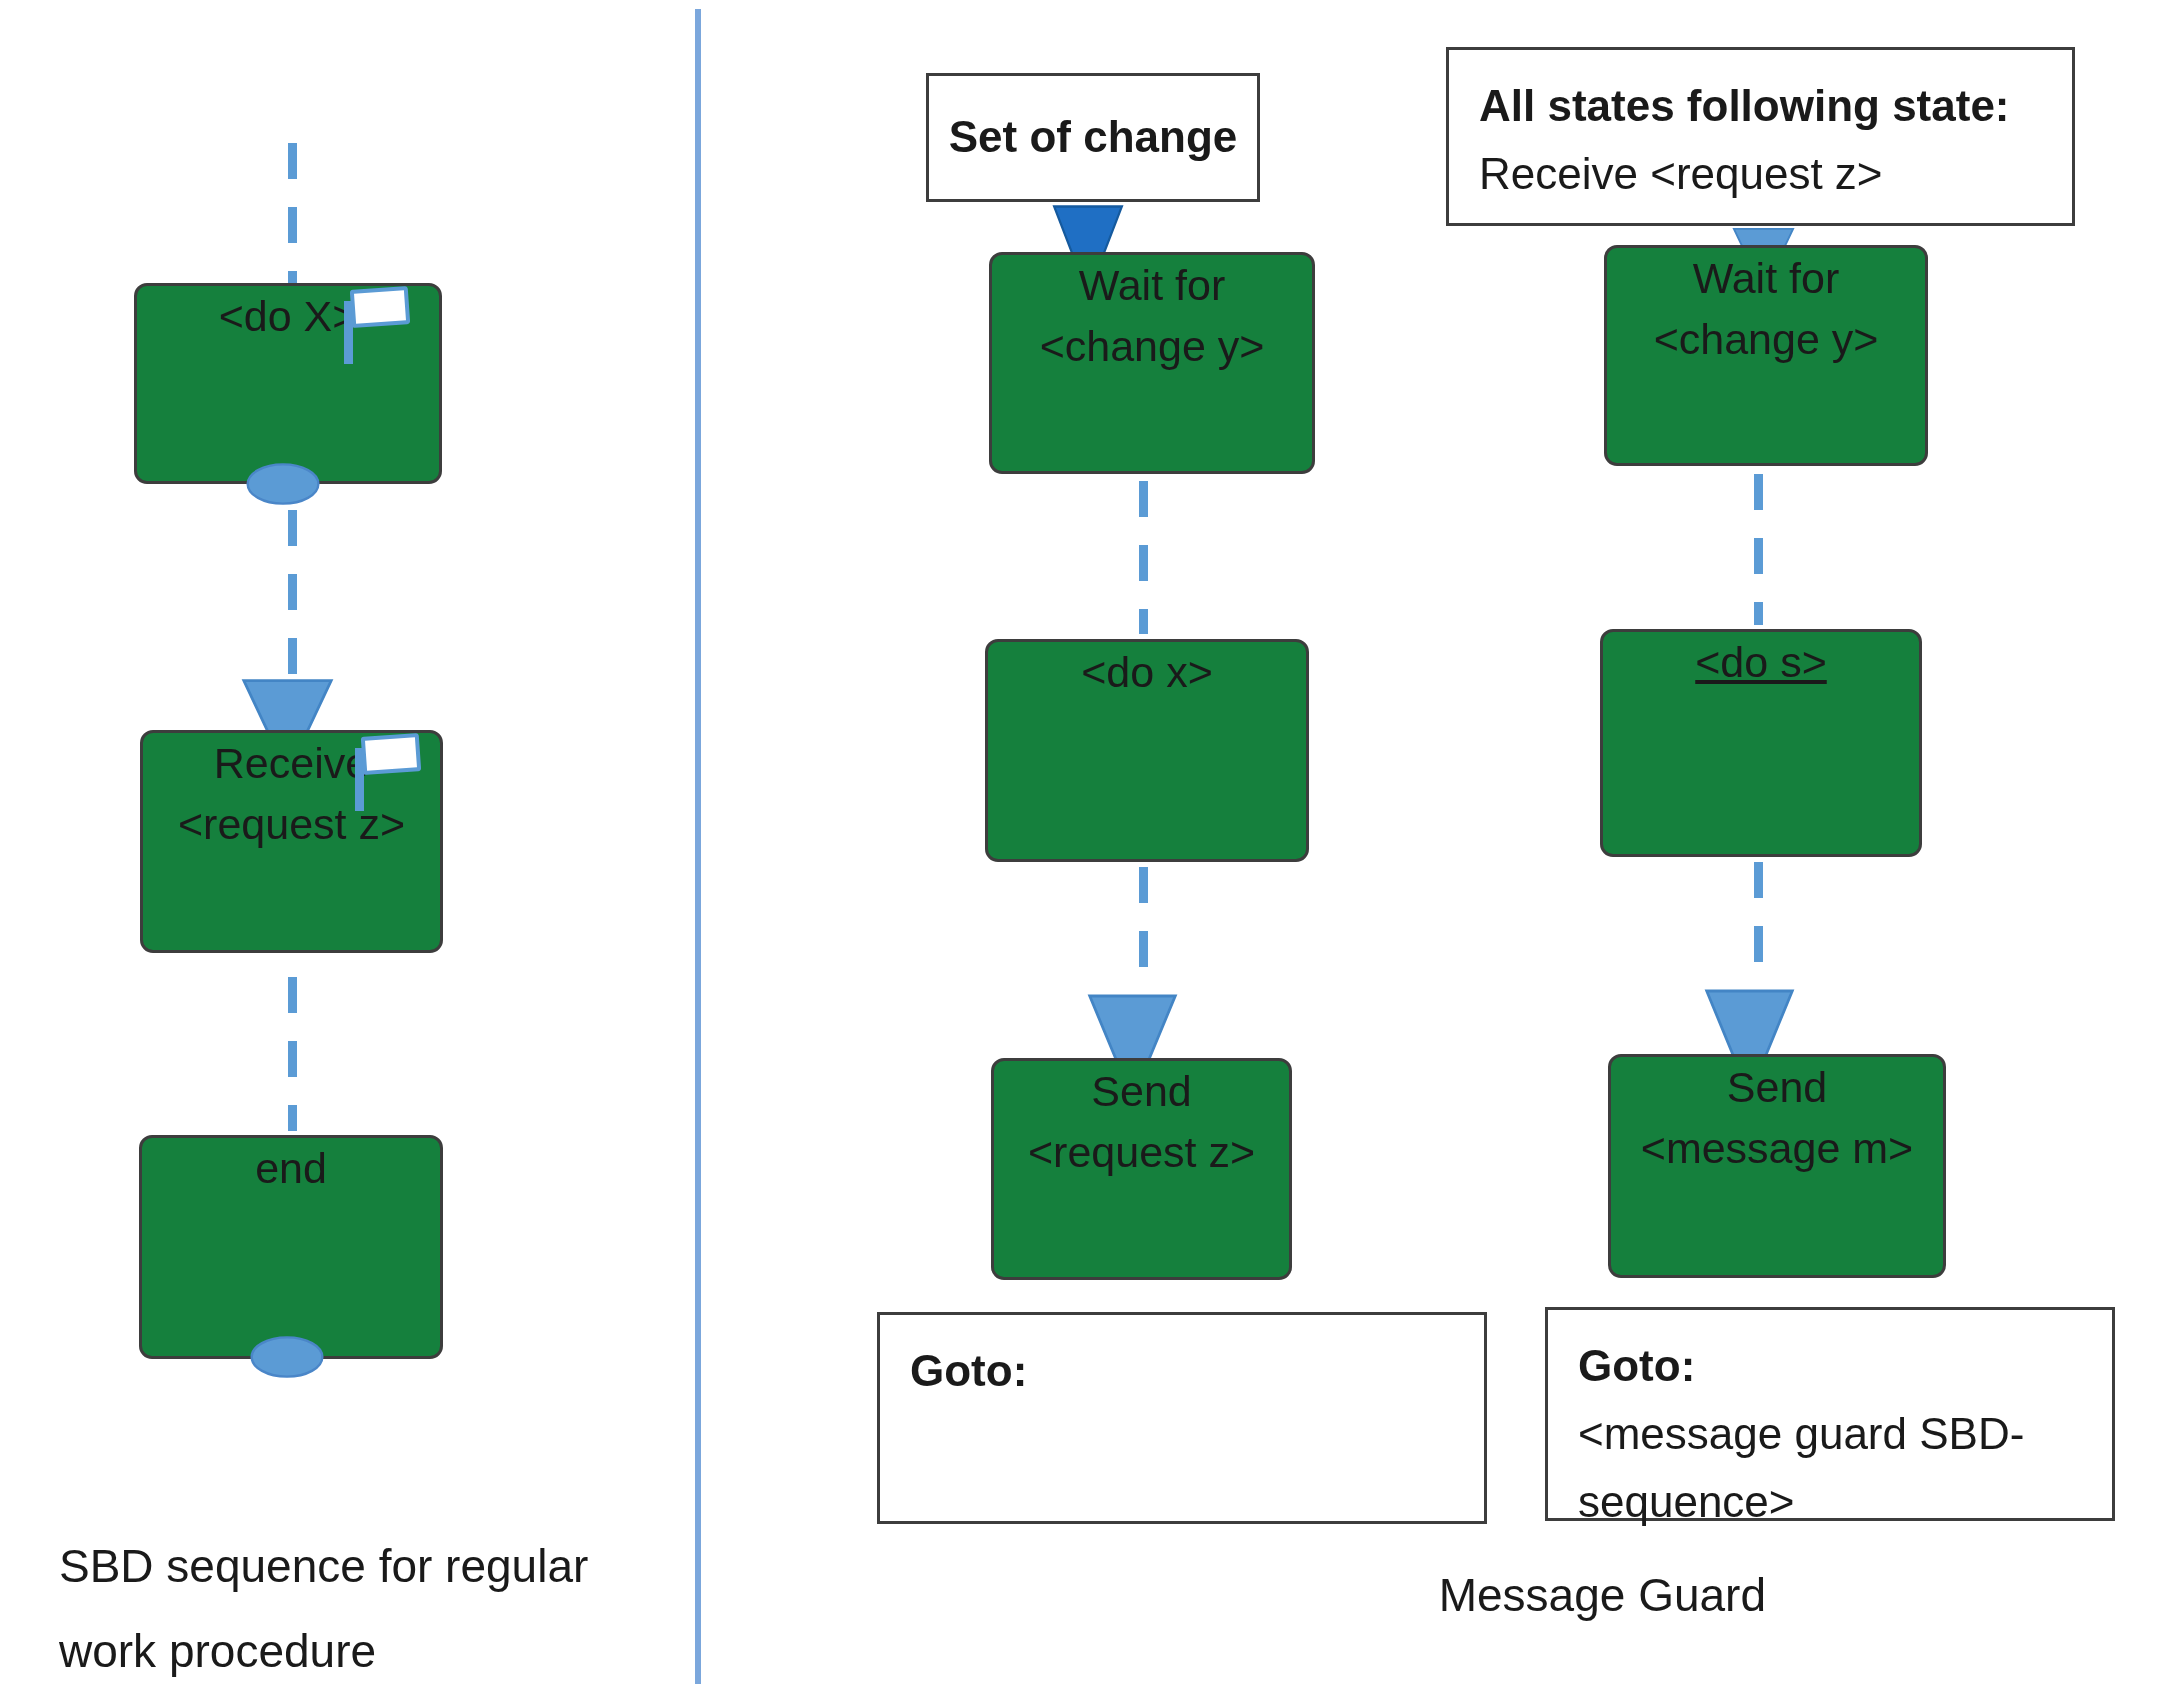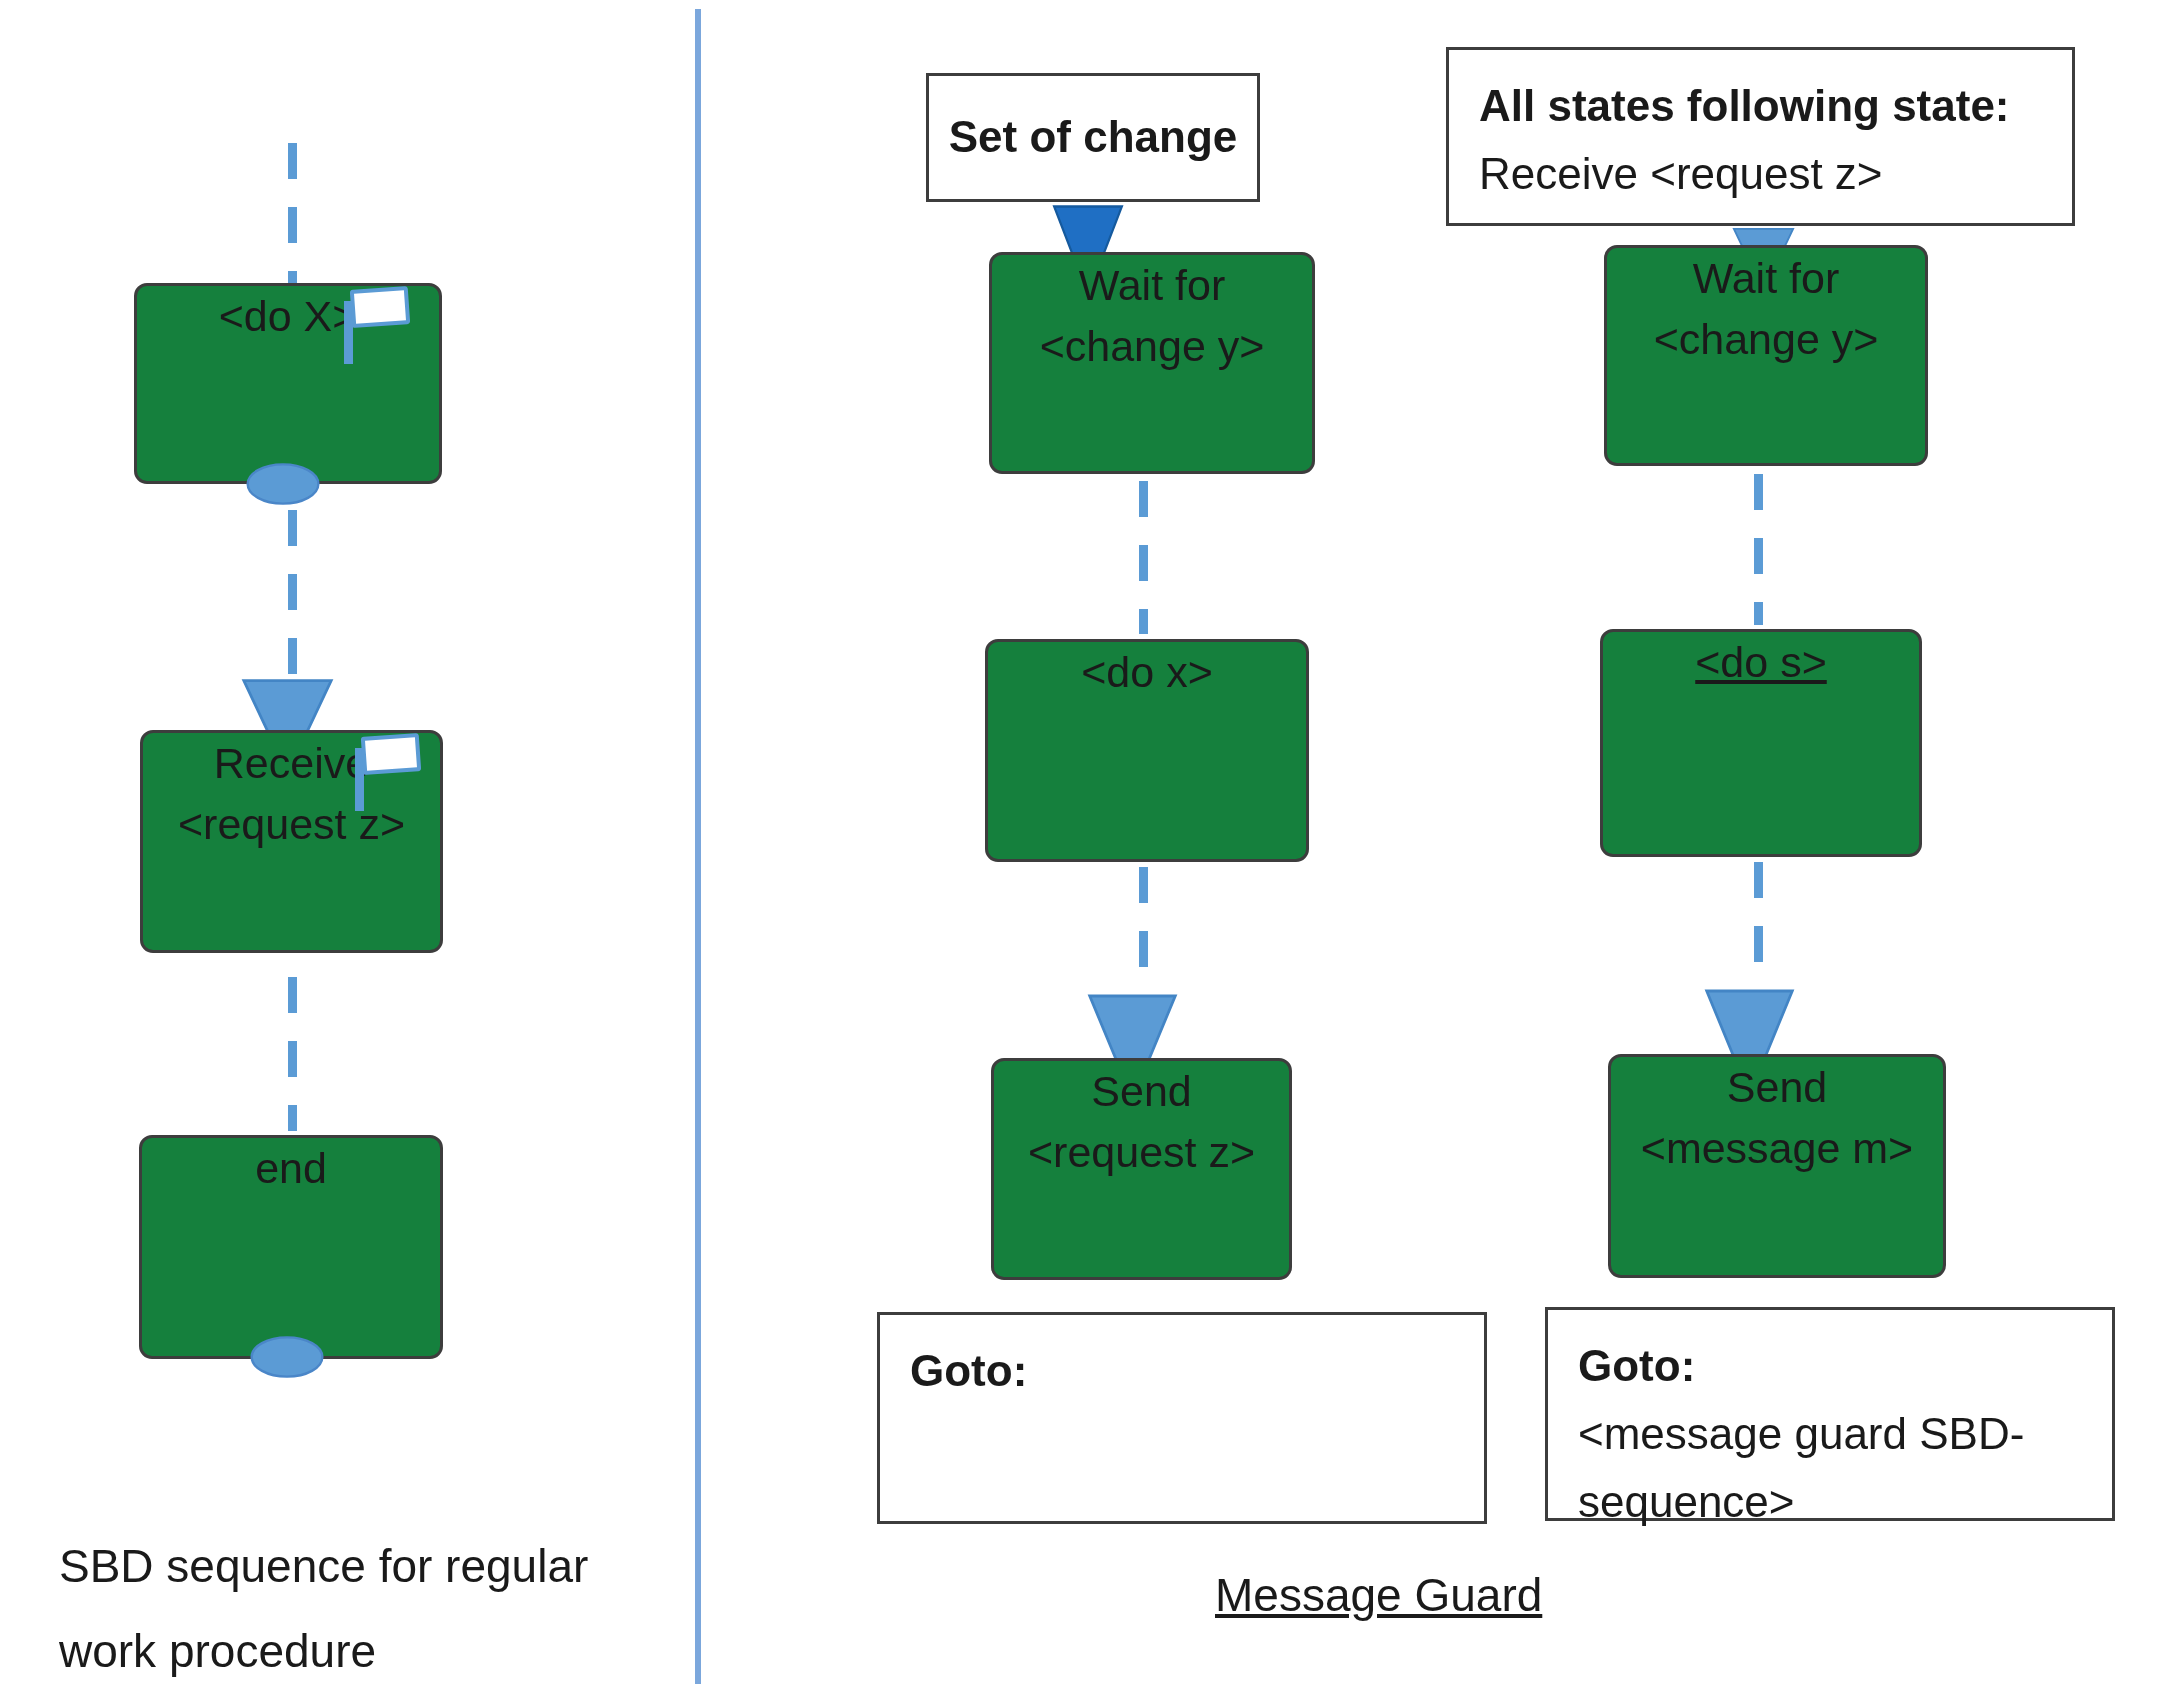--- a/index.html
+++ b/index.html
@@ -151,18 +151,18 @@
   <div class="node" style="left:1608px;top:1054px;width:338px;height:224px;">
     <span>Send</span>
     <span>&lt;message m&gt;</span>
   </div>
 
   <div class="labelbox pad" style="left:1545px;top:1307px;width:570px;height:214px;">
     <span class="bold blk">Goto:</span>
     <span class="blk">&lt;message guard SBD-sequence&gt;</span>
   </div>
 
-  <div class="caption" style="left:1215px;top:1553px;width:551px;text-align:left;text-decoration:underline;">
+  <div class="caption" style="left:1215px;top:1553px;width:551px;text-align:right;">
     <span>Message Guard</span>
   </div>
 
 </div>
 
 
 </body></html>

